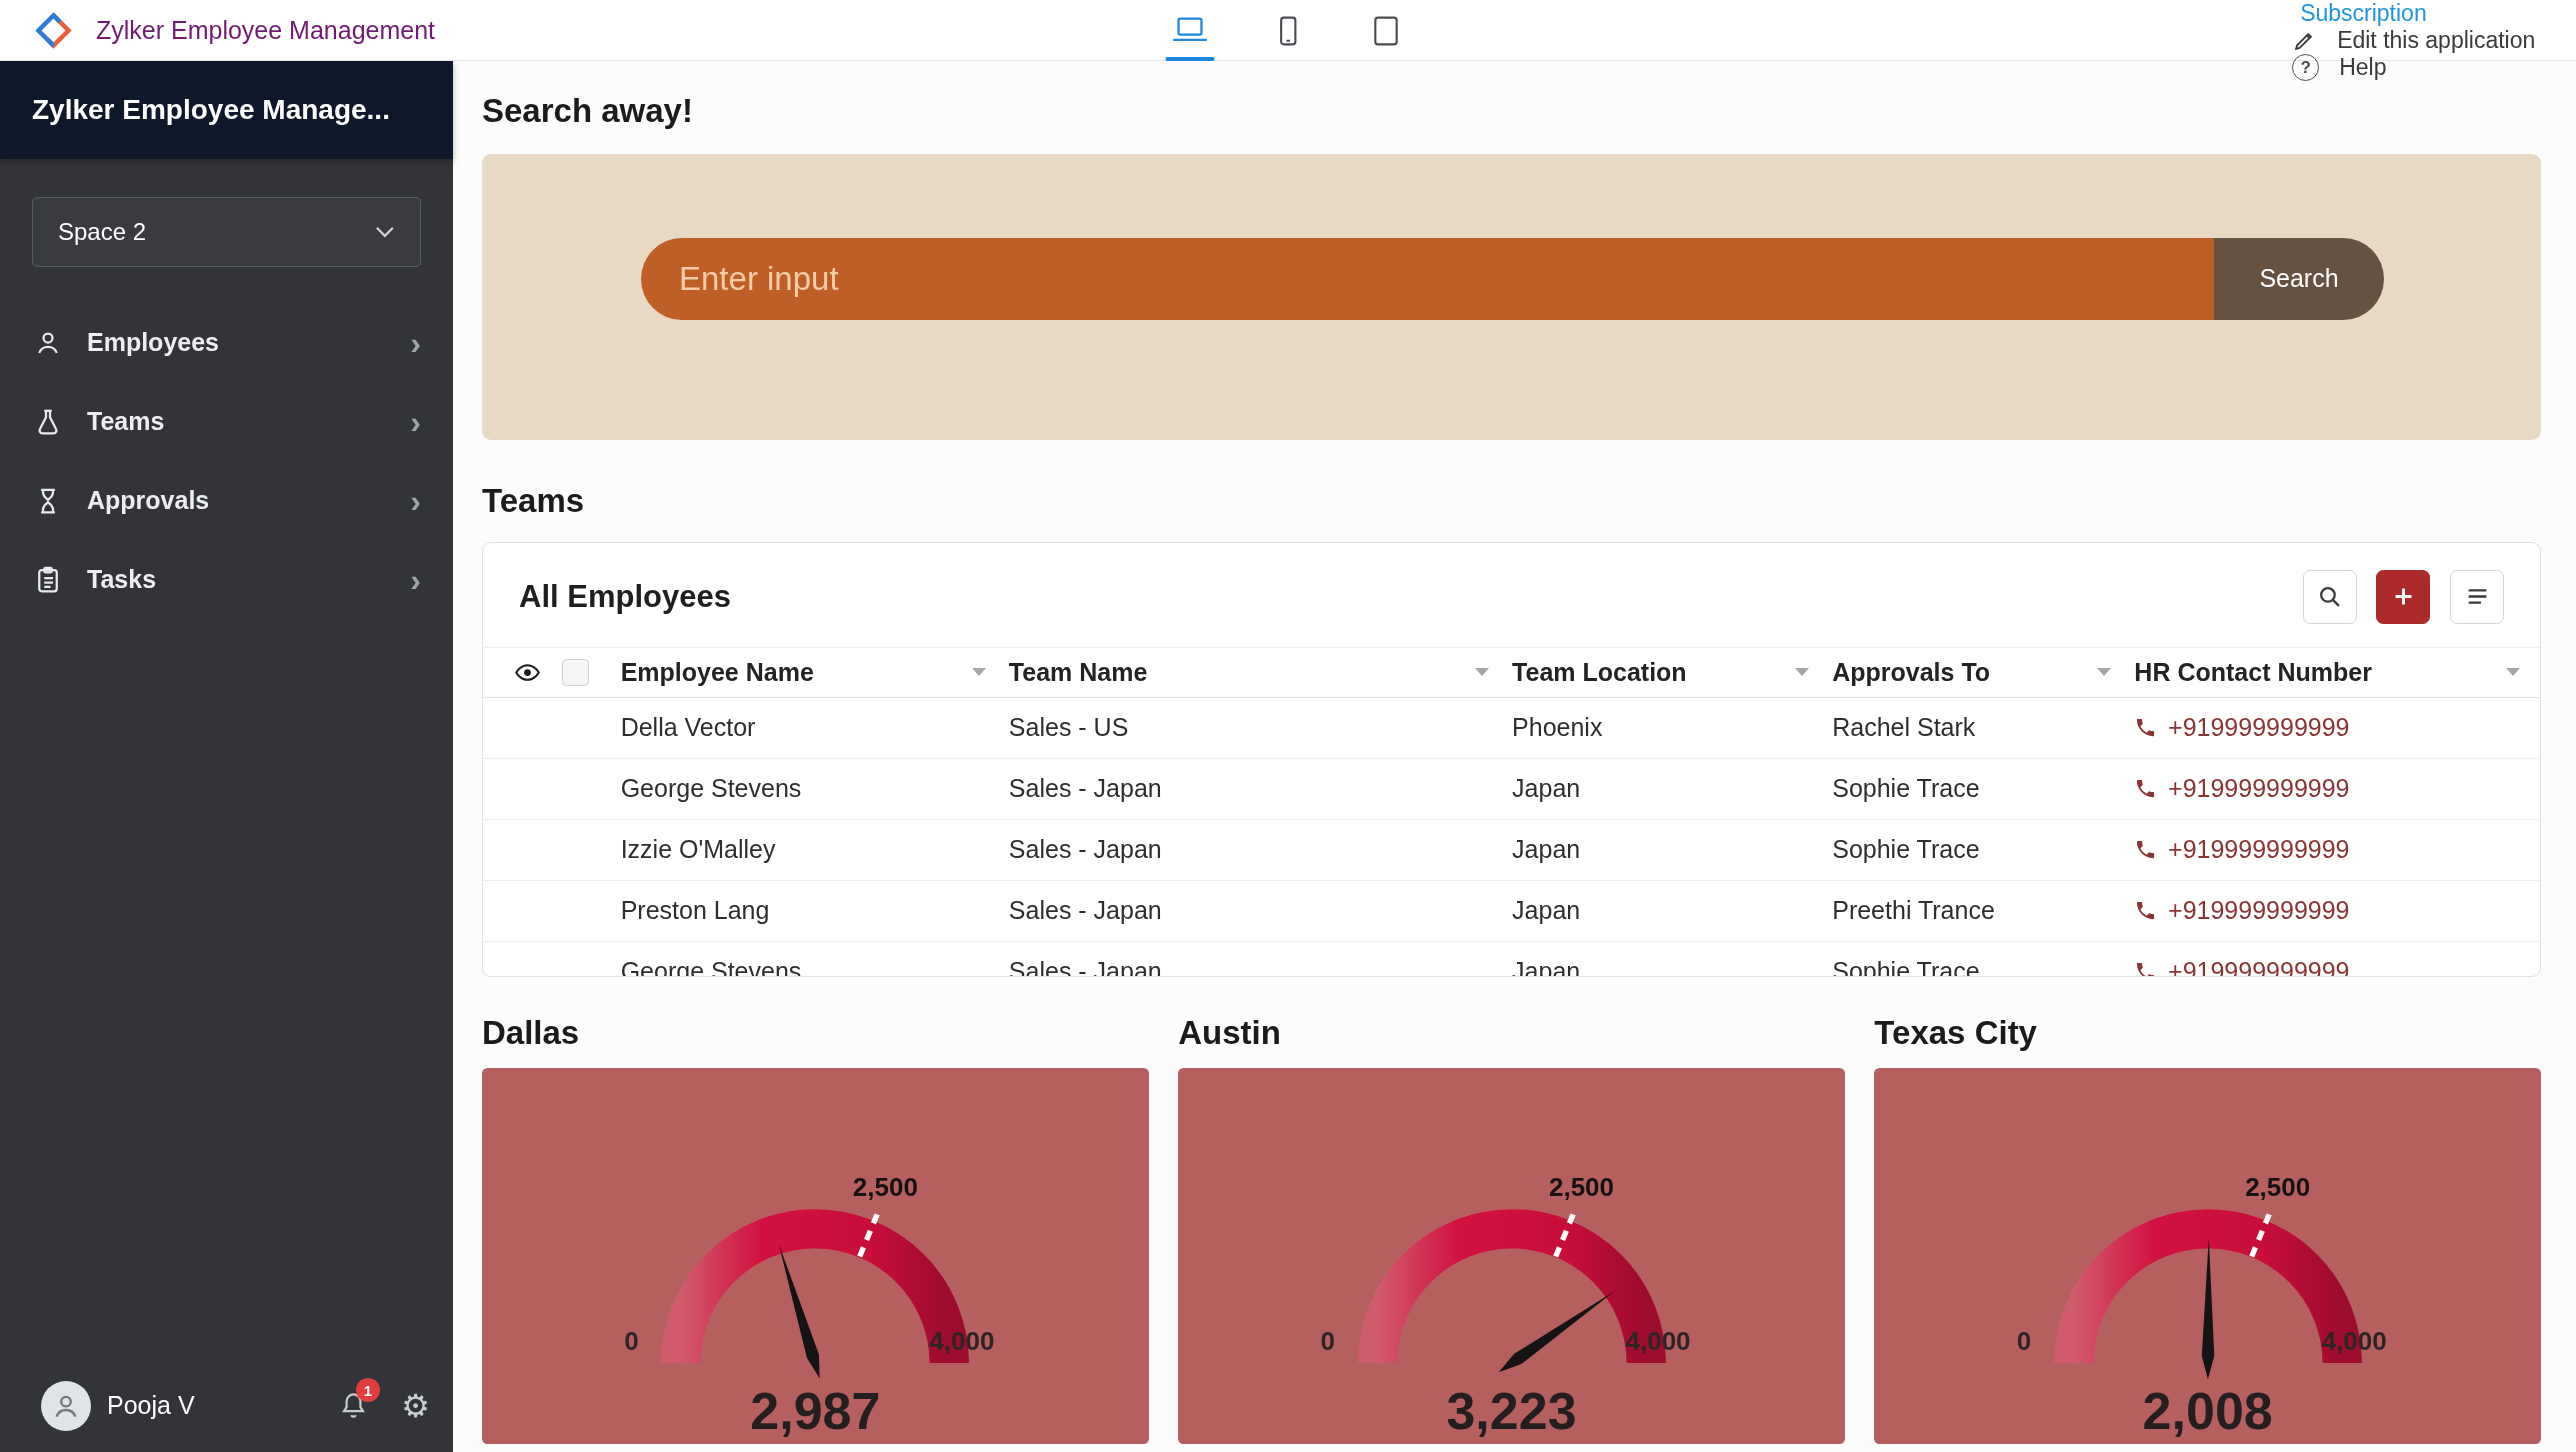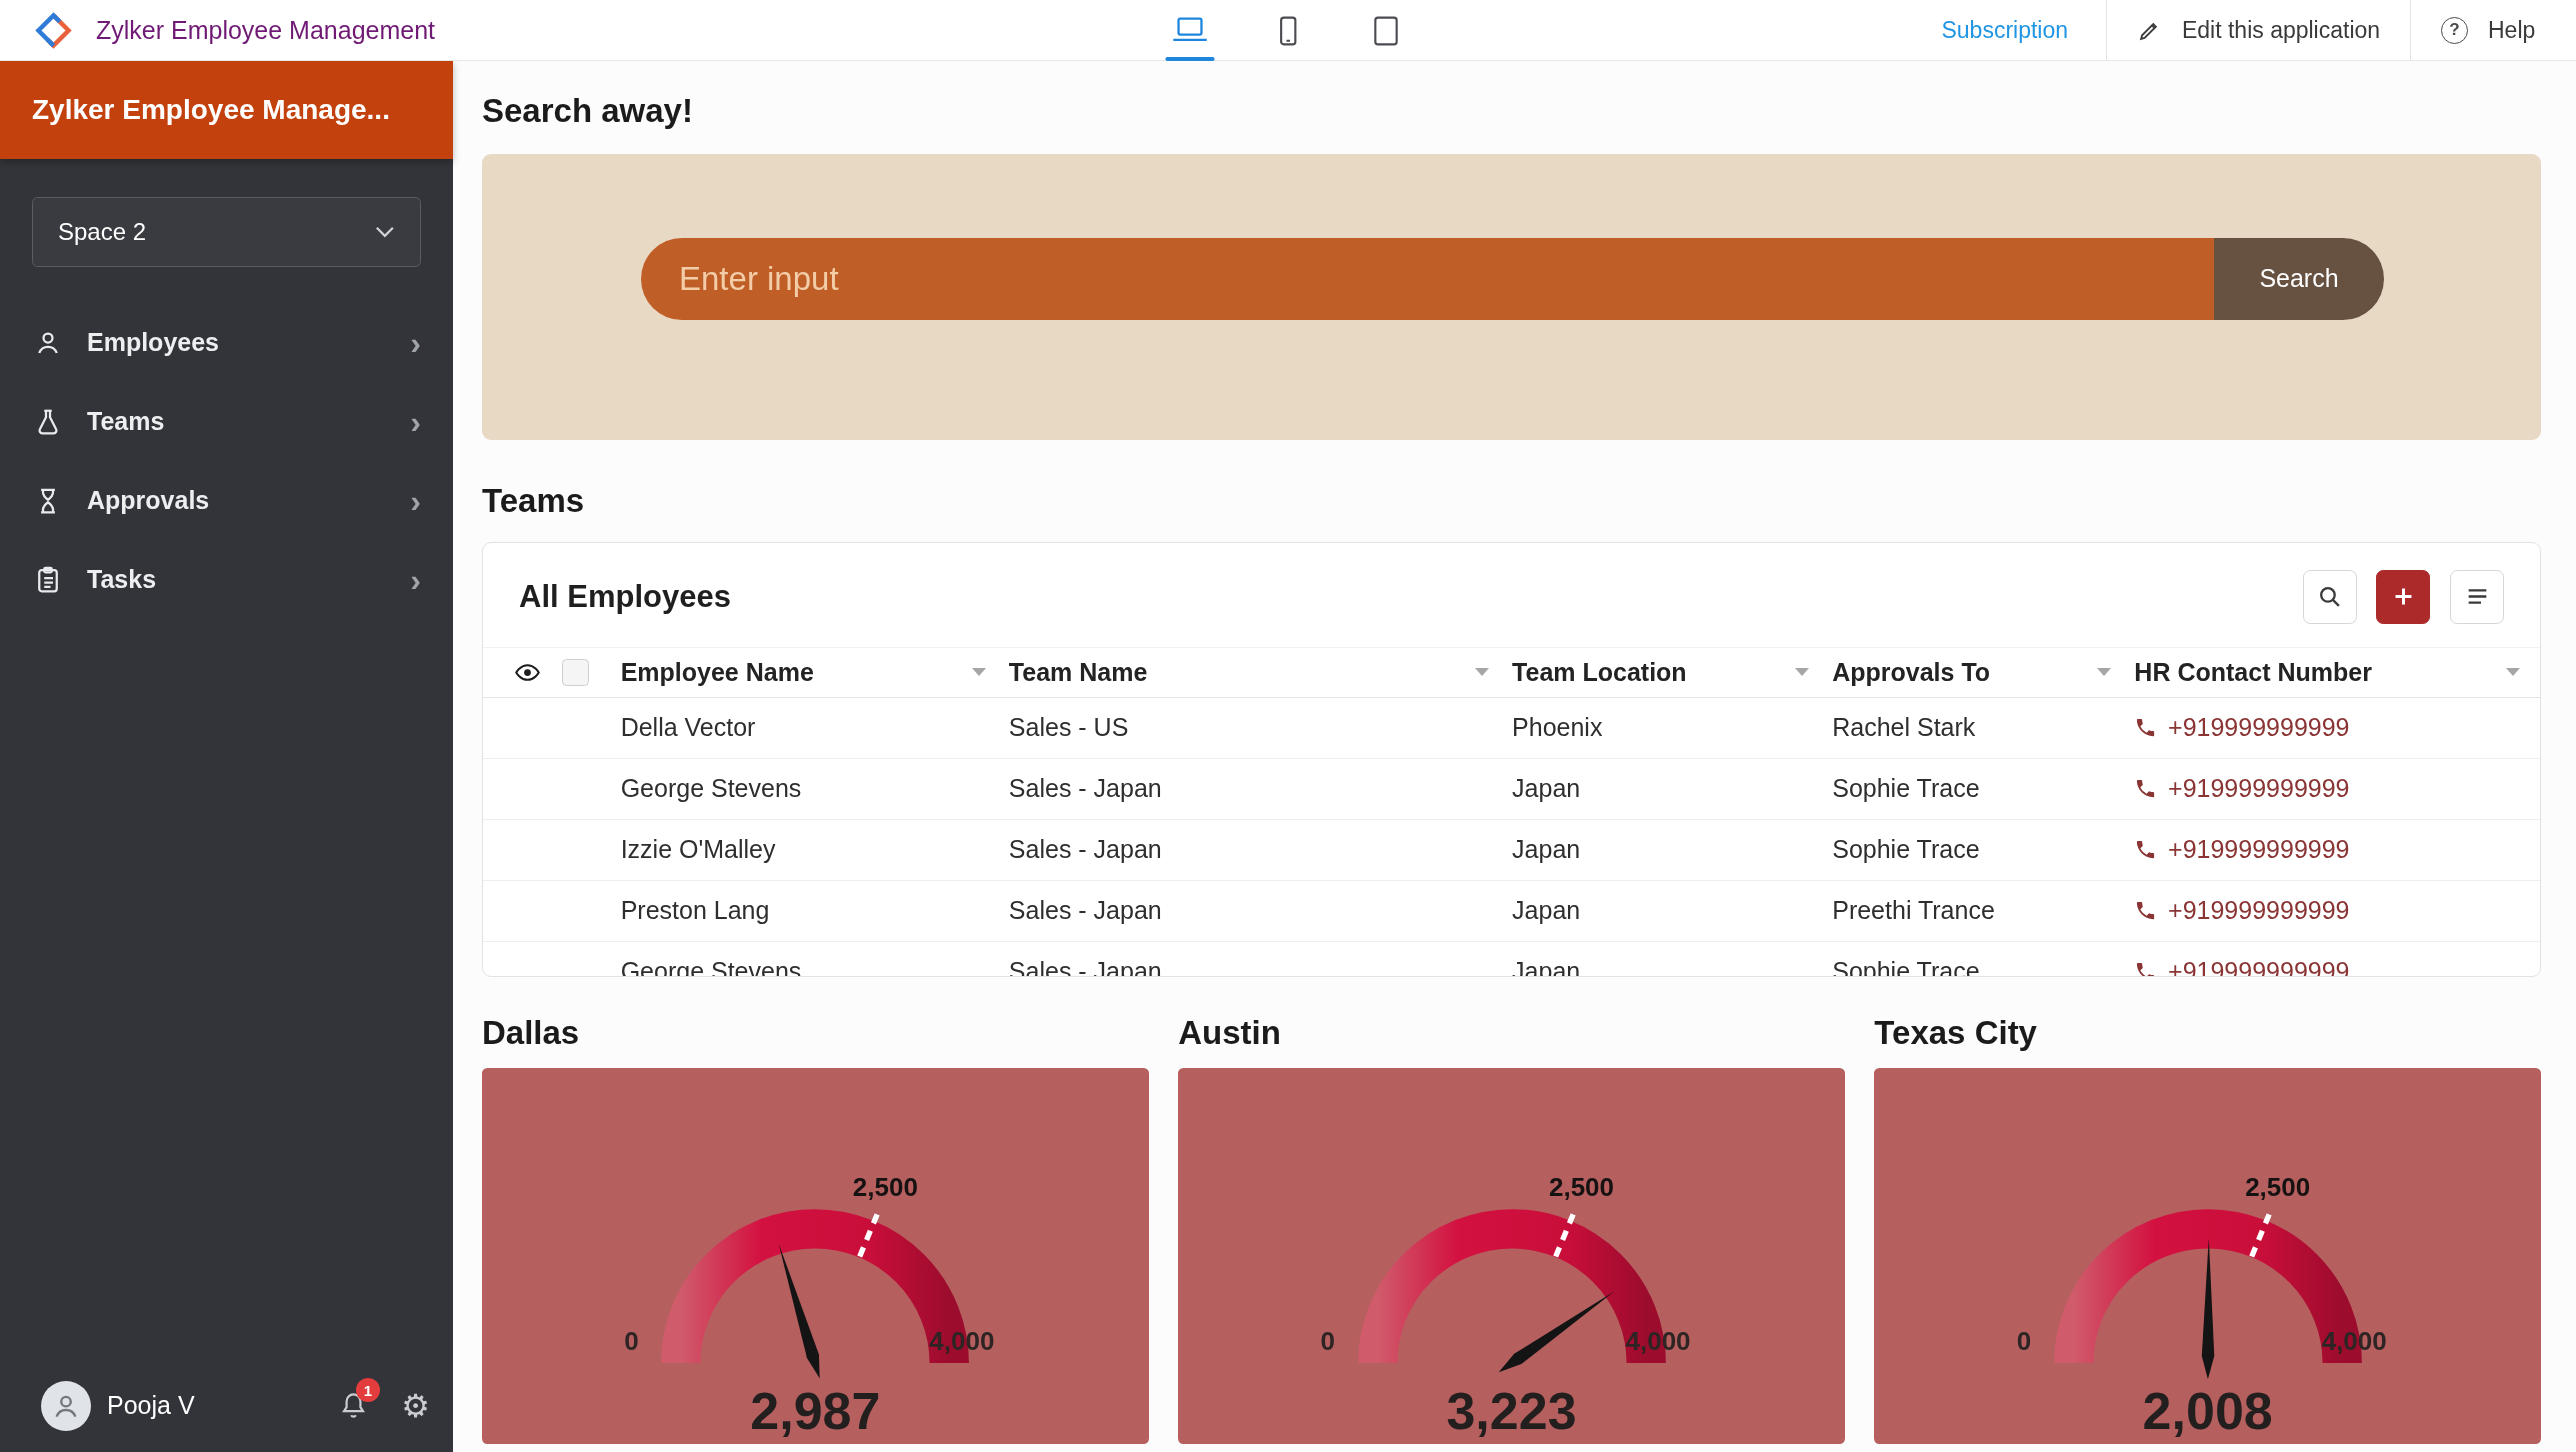--- a/index.html
+++ b/index.html
@@ -6,32 +6,32 @@
   html,body { width:2576px; height:1453px; overflow:hidden; }
   body { font-family:"Liberation Sans", sans-serif; background:#fcfcfc; color:#222; }
 
   
   .topbar { position:relative; height:61px; background:#fff; border-bottom:0.9px solid #e6e6e6; display:flex; align-items:stretch; z-index:10; }
   .topbar-left { display:flex; align-items:center; gap:23px; padding-left:34px; }
   .app-title { font-size:25px; font-weight:500; color:#701a75; }
   .device-tabs { position:absolute; left:50%; transform:translateX(-50%); top:0; height:61px; display:flex; gap:41px; }
   .device-tab { width:57px; display:flex; align-items:center; justify-content:center; position:relative; cursor:pointer; }
   .device-tab.active::after { content:""; position:absolute; left:3.6px; right:3.6px; bottom:0; height:3.6px; background:#1e87dd; border-radius:1.8px; }
-  .topbar-right { margin-left:auto; display:flex; align-items:stretch; height:100%; padding-right:10.7px; }
+  .topbar-right { margin-left:auto; display:flex; align-items:stretch; height:100%; padding-right:10.7px;flex-direction:column; }
   .subscription { display:flex; align-items:center; padding:0 38px; color:#1f95e3; font-size:23px; cursor:pointer; text-decoration:none; }
   .vsep { width:0.9px; background:#e3e3e3; }
   .tb-btn { background:none; border:none; display:flex; align-items:center; gap:20px; padding:0 30px; font-size:23px; color:#3a3a3a; cursor:pointer; font-family:inherit; }
   .help-circle { width:27px; height:27px; border:1.8px solid #4a4a4a; border-radius:50%; display:flex; align-items:center; justify-content:center; font-size:17px; font-weight:700; color:#4a4a4a; }
 
   
   .app-body { display:flex; height:1392px; }
 
   
   .sidebar { width:453px; flex:none; background:#323439; color:#fff; position:relative; }
-  .sidebar-header { height:98px; background:#c2410c; display:flex; align-items:center; padding:13px 32px; font-size:28px; font-weight:600; box-shadow:0 2.7px 7.2px rgba(0,0,0,.28); white-space:nowrap; overflow:hidden; }
+  .sidebar-header { height:98px; background:#0f172a; display:flex; align-items:center; padding:13px 32px; font-size:28px; font-weight:600; box-shadow:0 2.7px 7.2px rgba(0,0,0,.28); white-space:nowrap; overflow:hidden; }
   .space-select { margin:38px 32px 0; height:70px; border:0.9px solid #585c64; border-radius:5.4px; background:rgba(255,255,255,.04); display:flex; align-items:center; justify-content:space-between; padding:0 25px; font-size:24px; cursor:pointer; }
   .side-nav { margin-top:36px; }
   .nav-item { height:79px; display:flex; align-items:center; gap:23px; padding:0 32px; font-size:25px; font-weight:600; color:#eceef0; cursor:pointer; }
   .nav-icon { width:32px; display:flex; justify-content:center; }
   .nav-chev { margin-left:auto; color:#9fa3aa; font-size:32px; line-height:1; }
   .sidebar-footer { position:absolute; left:18px; right:0; bottom:0; height:95px; display:flex; align-items:center; gap:16px; padding:0 23px; }
   .avatar { width:50px; height:50px; border-radius:50%; background:#e0e3e7; display:flex; align-items:center; justify-content:center; flex:none; cursor:pointer; }
   .user-name { font-size:25px; flex:1; }
   .bell-wrap { position:relative; width:39px; display:flex; justify-content:center; cursor:pointer; }
   .badge { position:absolute; top:-12.5px; right:-7.2px; min-width:24px; height:24px; padding:0 3.6px; border-radius:12.5px; background:#e23c3c; color:#fff; font-size:15px; font-weight:700; display:flex; align-items:center; justify-content:center; }

